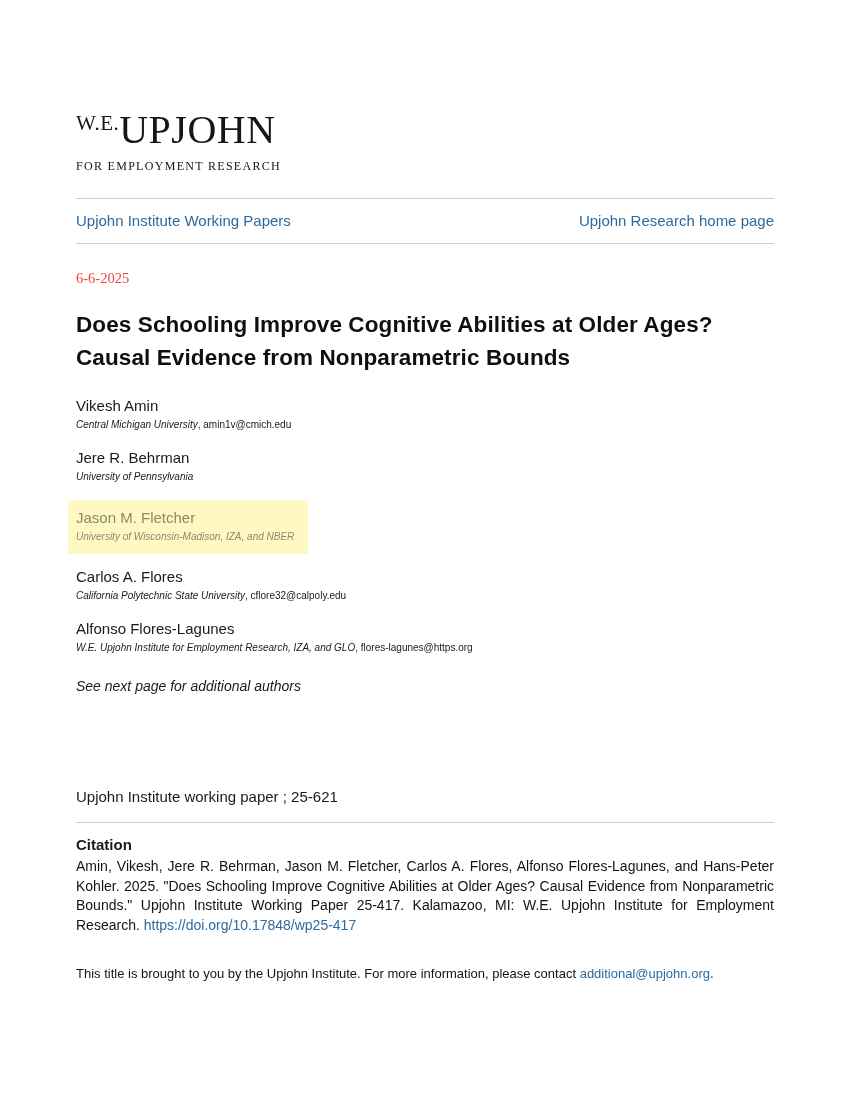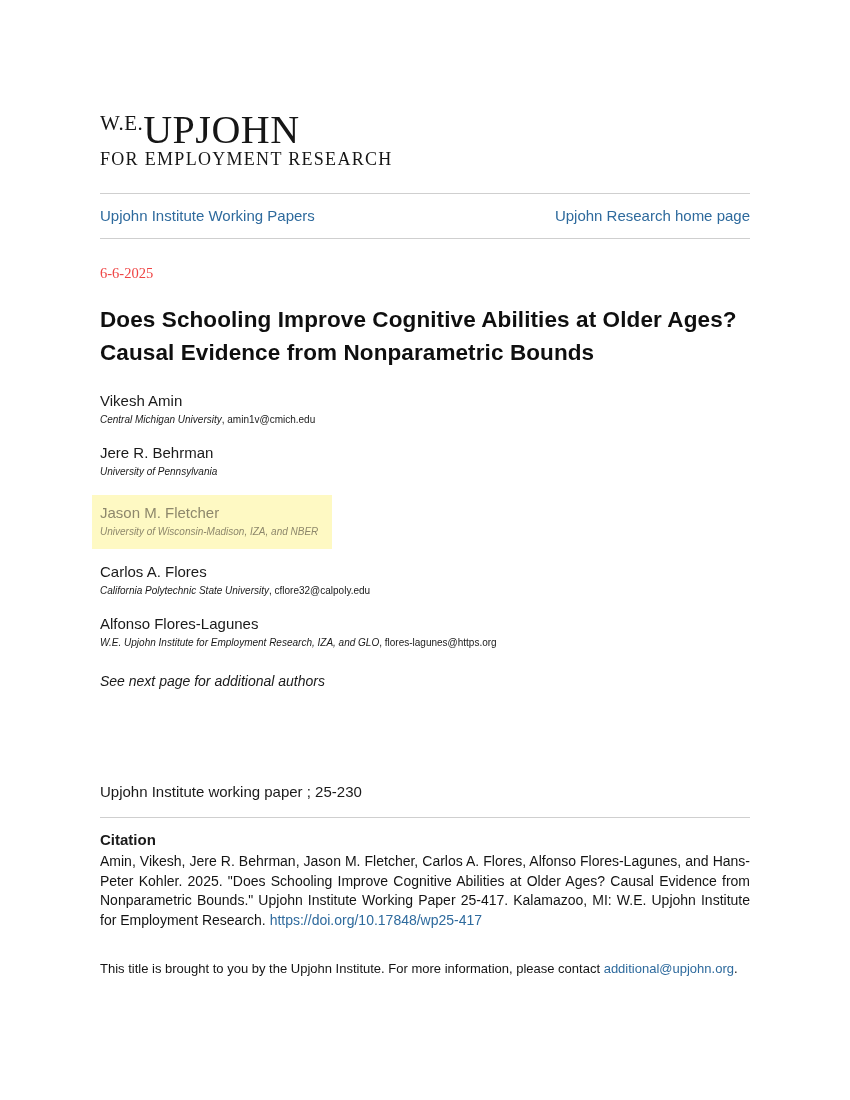--- a/index.html
+++ b/index.html
@@ -8,21 +8,21 @@
     width: 850px;
     height: 1100px;
     font-family: "Liberation Sans", sans-serif;
     color: #1a1a1a;
     position: relative;
     overflow: hidden;
   }
   .page {
     width: 850px;
     height: 1100px;
-    padding: 0 100px;
+    padding: 0 76px;
   }
 
   
   .logo {
     margin-top: 110px;
     font-family: "Liberation Serif", "DejaVu Serif", serif;
     color: #161616;
     line-height: 1;
     display: inline-block;
   }
@@ -31,23 +31,23 @@
     font-size: 21px;
     letter-spacing: 0.5px;
     margin-top: 3px;
   }
   .logo-upjohn, .logo-institute {
     font-size: 40px;
     letter-spacing: 0.5px;
   }
   .logo-institute { display: block; height: 38px; }
   .logo-tagline {
-    font-size: 18px;
+    font-size: 12px;
     letter-spacing: 1.3px;
-    margin-top: 2px;
+    margin-top: 12px;
     white-space: nowrap;
   }
 
   
   .rule {
     border: none;
     border-top: 1px solid #cfcfcf;
     height: 0;
   }
   .rule-top { margin-top: 24px; }
@@ -168,21 +168,21 @@
     <div class="author">
       <div class="author-name">Alfonso Flores-Lagunes</div>
       <div class="author-affil"><span class="affil-italic">W.E. Upjohn Institute for Employment Research, IZA, and GLO</span><span>, flores-lagunes@https.org</span></div>
     </div>
 
   </div>
 
   <div class="see-next">See next page for additional authors</div>
 
   
-  <div class="series-line">Upjohn Institute working paper ; 25-230</div>
+  <div class="series-line">Upjohn Institute working paper ; 25-621</div>
 
   
   <hr class="rule rule-citation">
   <div class="citation-heading">Citation</div>
   <p class="citation-text"><span>Amin, Vikesh, Jere R. Behrman, Jason M. Fletcher, Carlos A. Flores, Alfonso Flores-Lagunes, and Hans-Peter Kohler. 2025. "Does Schooling Improve Cognitive Abilities at Older Ages? Causal Evidence from Nonparametric Bounds." Upjohn Institute Working Paper 25-417. Kalamazoo, MI: W.E. Upjohn Institute for Employment Research. </span><a class="link">https://doi.org/10.17848/wp25-417</a></p>
 
   
   <p class="footer-note"><span>This title is brought to you by the Upjohn Institute. For more information, please contact </span><a class="link">additional@upjohn.org</a><span>.</span></p>
 
 </div>

